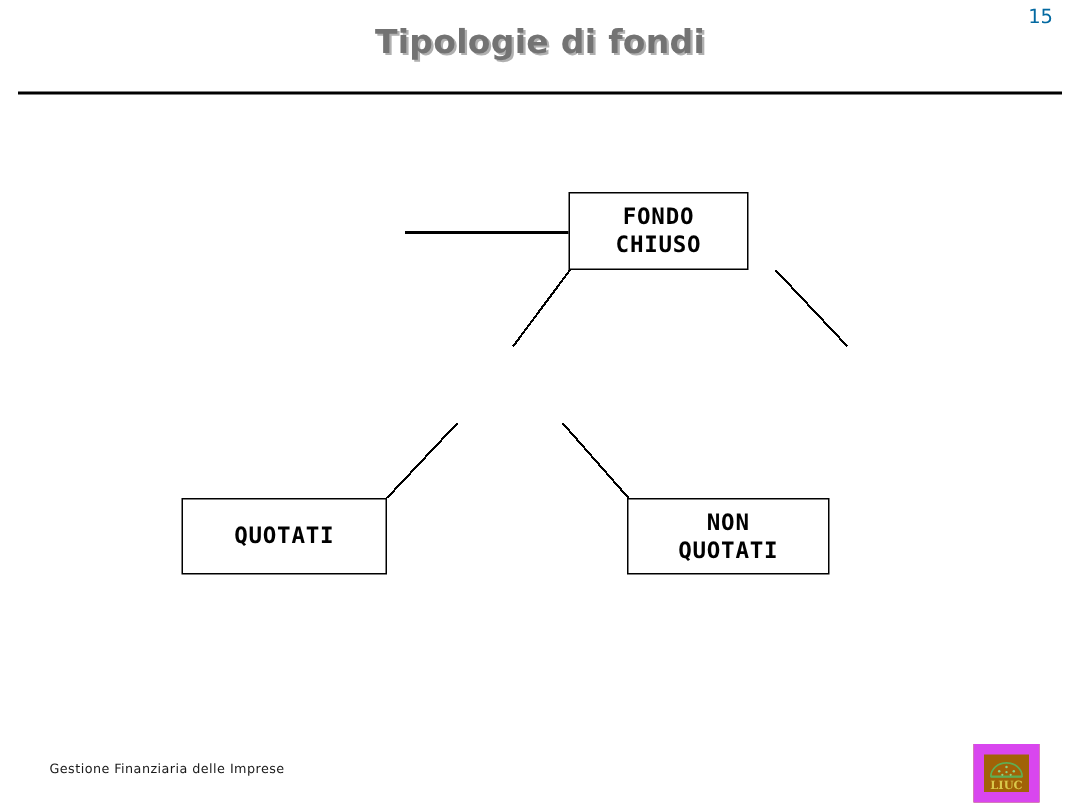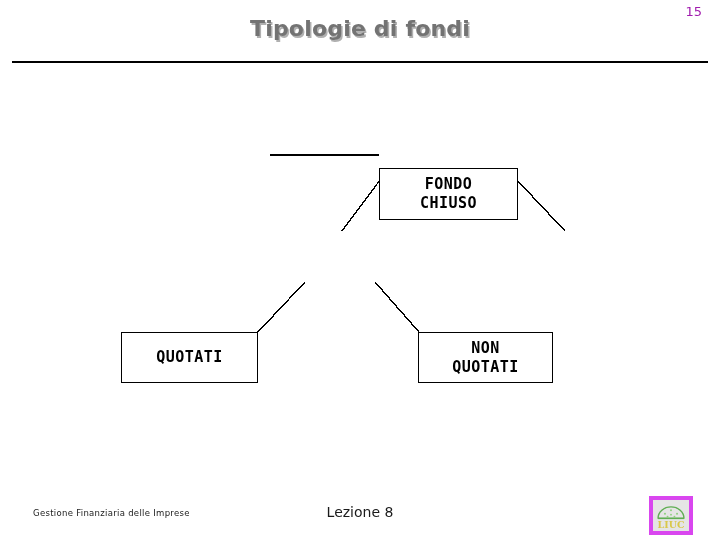--- a/index.html
+++ b/index.html
@@ -22,21 +22,21 @@
     inset: 0;
     background: #ffffff;
   }
 
   #page-number {
     position: absolute;
     top: 4px;
     right: 18px;
     font-family: "DejaVu Sans", sans-serif;
     font-size: 13px;
-    color: #a21caf;
+    color: #0369a1;
     letter-spacing: 0px;
   }
 
   #slide-title {
     position: absolute;
     top: 16px;
     left: 0;
     width: 720px;
     text-align: center;
     font-family: "DejaVu Sans", sans-serif;
@@ -84,21 +84,21 @@
     font-family: "DejaVu Sans Mono", monospace;
     font-size: 15px;
     font-weight: bold;
     color: #000000;
     line-height: 1.25;
     letter-spacing: 0.5px;
   }
   .node span { display: block; white-space: pre-line; }
 
   #node-sgr        { left: 133px; top: 129px; width: 137px; height: 51px; }
-  #node-fondo      { left: 379px; top: 128px; width: 139px; height: 52px; margin-top: 40px; }
+  #node-fondo      { left: 379px; top: 128px; width: 120px; height: 52px; }
   #node-retail     { left: 271px; top: 231px; width: 134px; height: 51px; }
   #node-riservati  { left: 496px; top: 231px; width: 137px; height: 51px; }
   #node-quotati    { left: 121px; top: 332px; width: 137px; height: 51px; }
   #node-nonquotati { left: 418px; top: 332px; width: 135px; height: 51px; }
 
   
   #footer-left {
     position: absolute;
     left: 33px;
     top: 508px;
@@ -118,22 +118,22 @@
     color: #1a1a1a;
   }
 
   #logo {
     position: absolute;
     left: 649px;
     top: 496px;
     width: 44px;
     height: 39px;
     box-sizing: border-box;
-    border: 4px solid #d946ef;
-    background: #e5e5e5;
+    border: 7px solid #d946ef;
+    background: #a16207;
     overflow: hidden;
   }
   #logo svg { display: block; width: 100%; height: 100%; }
 </style>
 </head>
 <body>
 
 <div id="slide">
 
   <div id="page-number">15</div>
@@ -166,21 +166,20 @@
   <div class="node" id="node-quotati">
     <span>QUOTATI</span>
   </div>
 
   <div class="node" id="node-nonquotati">
     <span>NON
 QUOTATI</span>
   </div>
 
   <div id="footer-left">Gestione Finanziaria delle Imprese</div>
-  <div id="footer-center">Lezione 8</div>
 
   <div id="logo">
     <svg viewBox="0 0 40 36">
       <path d="M5 21 A15 13 0 0 1 35 21 Z" fill="none" stroke="#5fae53" stroke-width="1.6"></path>
       <circle cx="13" cy="16" r="1.2" fill="#8fd07f"></circle>
       <circle cx="20" cy="12" r="1.2" fill="#8fd07f"></circle>
       <circle cx="27" cy="16" r="1.2" fill="#8fd07f"></circle>
       <circle cx="16" cy="19.5" r="1.1" fill="#8fd07f"></circle>
       <circle cx="24" cy="19.5" r="1.1" fill="#8fd07f"></circle>
       <circle cx="20" cy="17" r="1.1" fill="#8fd07f"></circle>

